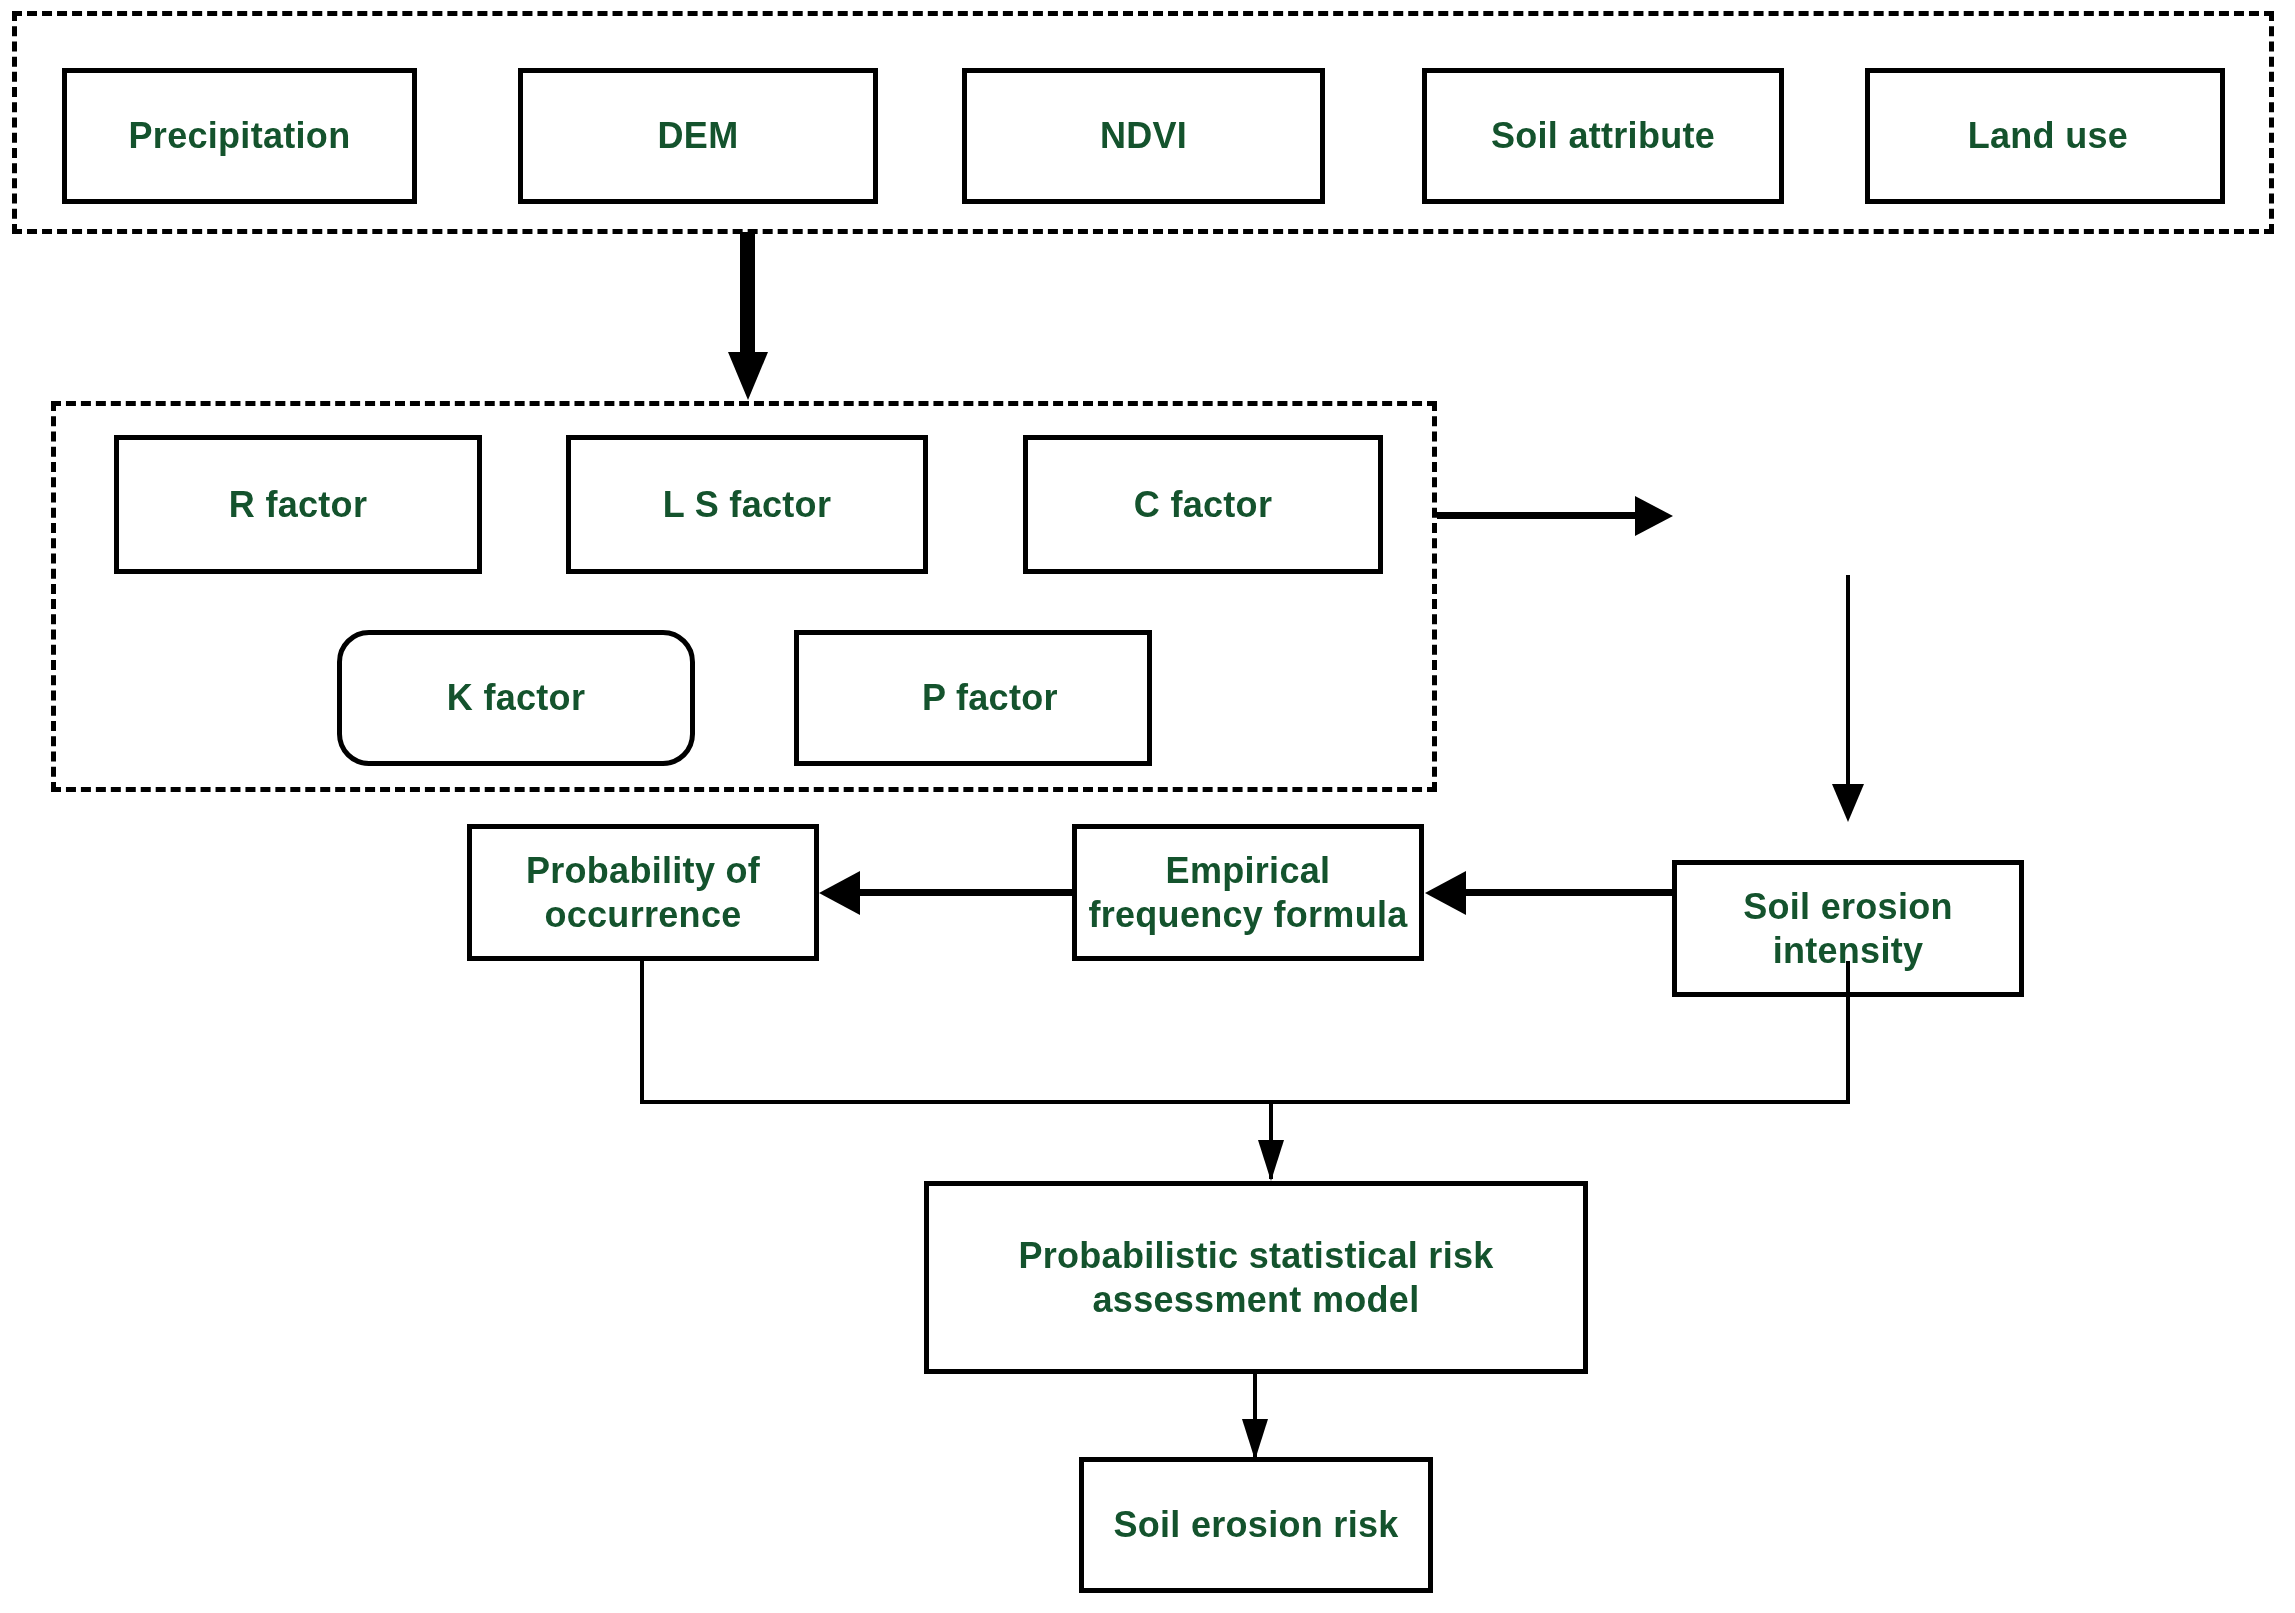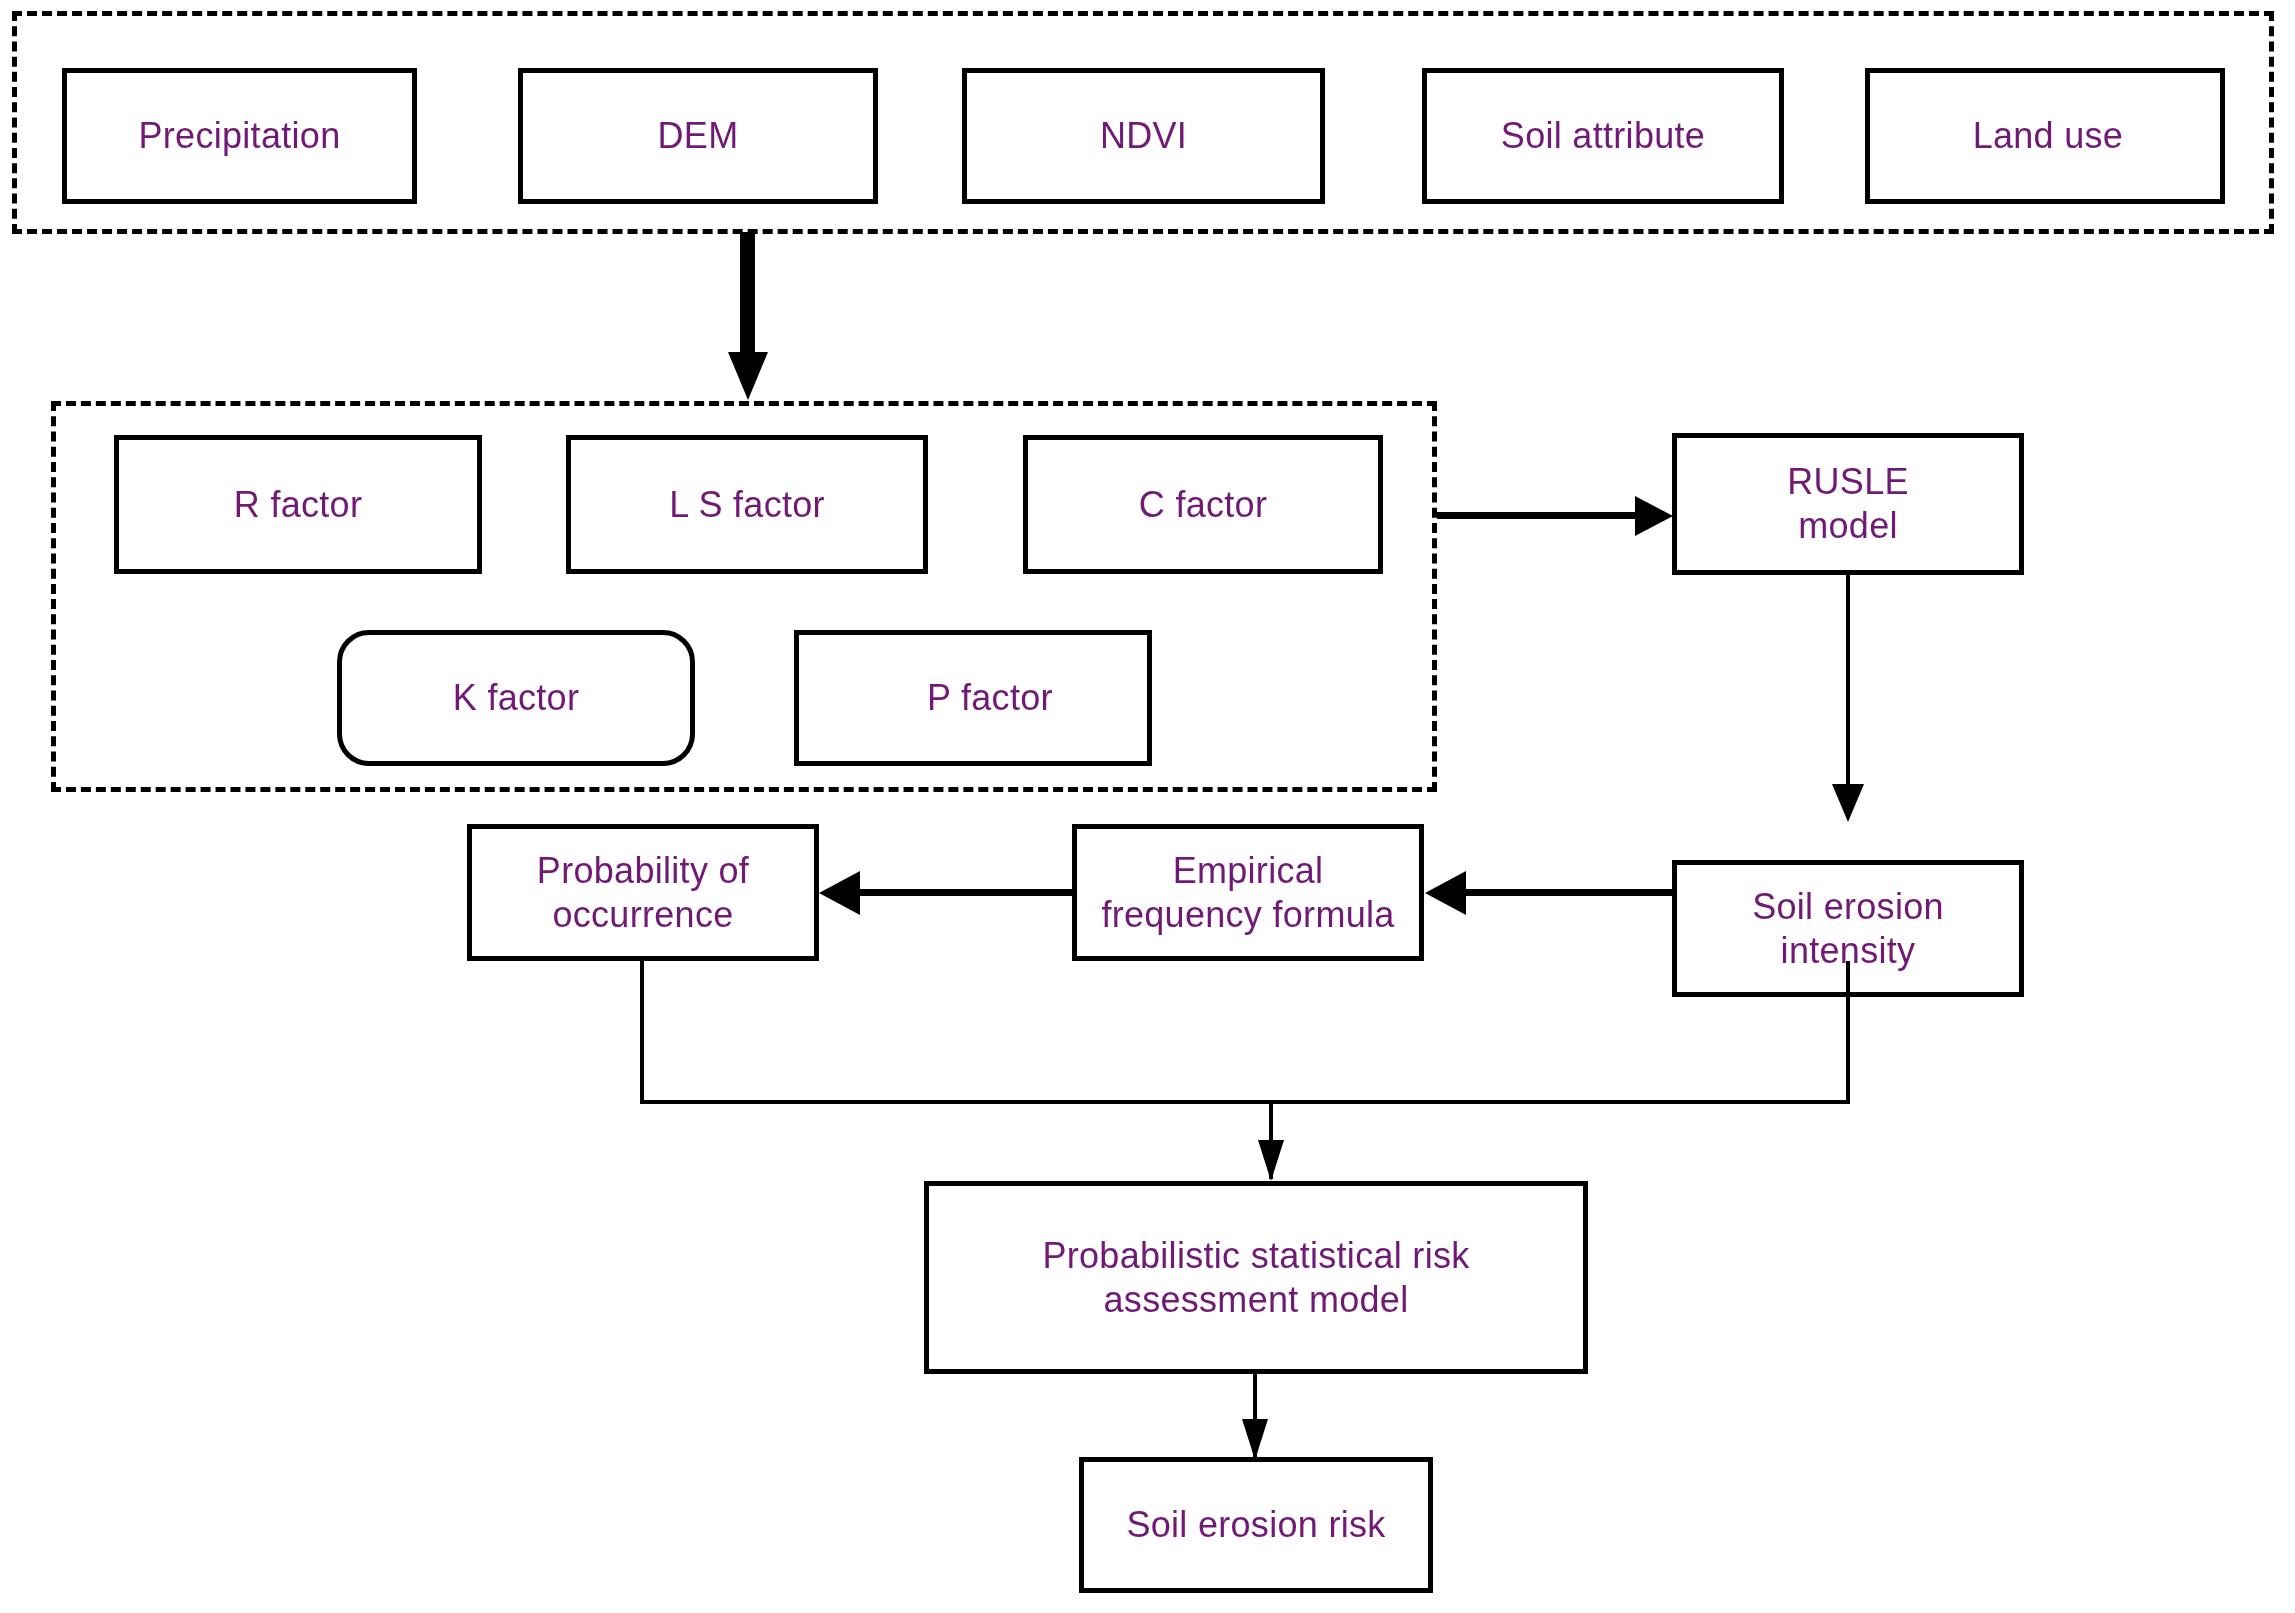--- a/index.html
+++ b/index.html
@@ -20,26 +20,27 @@
   
   .node{
     position:absolute;
     box-sizing:border-box;
     border:5px solid #000000;
     background:#ffffff;
     display:flex;
     align-items:center;
     justify-content:center;
     text-align:center;
-    color:#701a75;
+    color:#14532d;
     font-size:36px;
     line-height:1.22;
     letter-spacing:0.3px;
     padding:2.5px 6.2px;
     white-space:pre-line;
+    font-weight:bold;
   }
   .node.two-line{font-size:36px;}
   
   .ln{position:absolute;background:#000000;}
   .ln-v{width:4.3px;}
   .ln-h{height:4.3px;}
   .ln-thick-v{width:15px;background:#000000;position:absolute;}
   .ln-med-h{height:6.8px;background:#000000;position:absolute;}
   
   .arrow-down{
@@ -101,22 +102,20 @@
 
   <div class="node" style="left:1023px;top:435px;width:360px;height:139px;">C factor</div>
 
   <div class="node" style="left:337px;top:630px;width:358px;height:136px;border-radius:32px;">K factor</div>
 
   <div class="node" style="left:794px;top:630px;width:358px;height:136px;padding-left:40px;">P factor</div>
 
   <div class="ln ln-med-h" style="left:1437px;top:512px;width:207px;height:6.8px;"></div>
   <div class="arrow-right" style="left:1635px;top:496px;"></div>
 
-  <div class="node two-line" style="left:1672px;top:433px;width:352px;height:142px;">RUSLE
-model</div>
 
   <div class="ln ln-v" style="left:1846px;top:575px;width:4.3px;height:210px;"></div>
   <div class="arrow-down-sm" style="left:1832px;top:784px;"></div>
 
   <div class="node two-line" style="left:467px;top:824px;width:352px;height:137px;">Probability of
 occurrence</div>
 
   <div class="node two-line" style="left:1072px;top:824px;width:352px;height:137px;">Empirical
 frequency formula</div>
 

